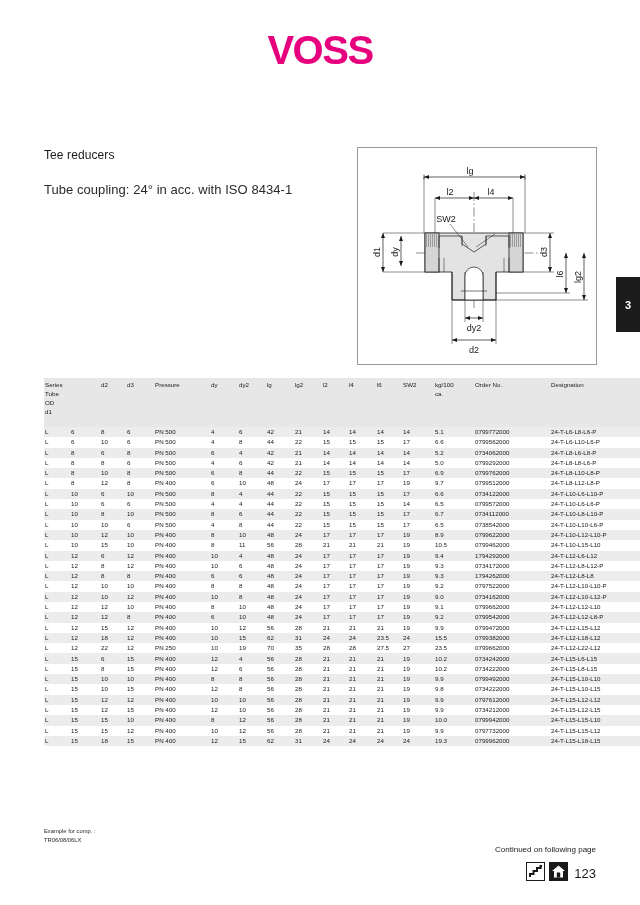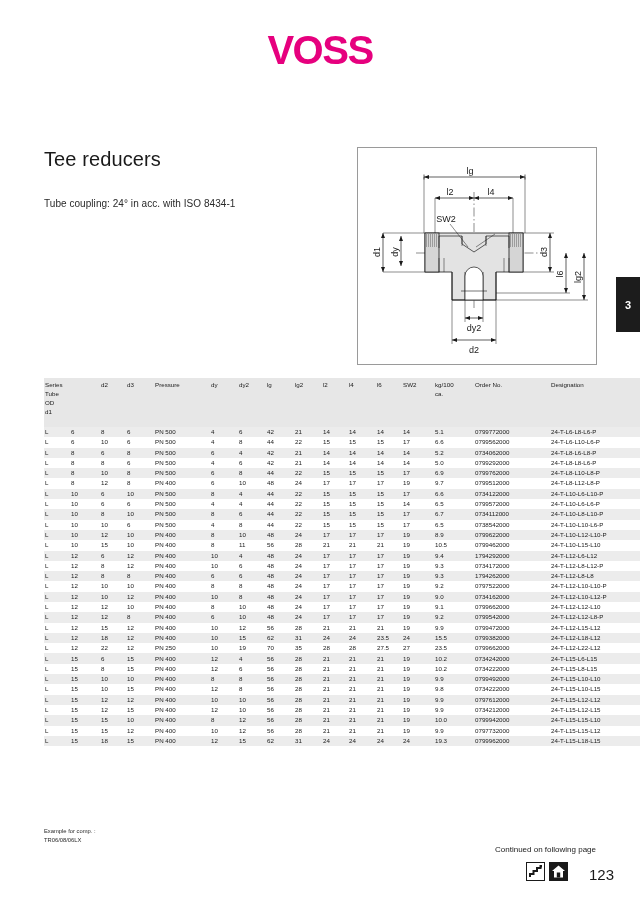--- a/index.html
+++ b/index.html
@@ -19,22 +19,22 @@
     display: inline-block;
     font-family: "Liberation Sans", sans-serif;
     font-weight: bold;
     font-size: 40px;
     letter-spacing: -1.5px;
     color: #E6007E;
     line-height: 1;
   }
 
   
-  .heading { position: absolute; left: 44px; top: 148px; font-size: 20px; font-weight: normal; color: #1a1a1a; letter-spacing: 0.1px; }
-  .subheading { position: absolute; left: 44px; top: 182px; font-size: 10px; color: #2a2a2a; letter-spacing: 0.05px; margin-top: 16px; }
+  .heading { position: absolute; left: 44px; top: 148px; font-size: 12px; font-weight: normal; color: #1a1a1a; letter-spacing: 0.1px; }
+  .subheading { position: absolute; left: 44px; top: 182px; font-size: 13px; color: #2a2a2a; letter-spacing: 0.05px; }
 
   
   .drawing-panel {
     position: absolute; left: 357px; top: 147px;
     width: 240px; height: 218px;
     border: 1px solid #9a9a9a; background: #ffffff;
   }
   .drawing-panel svg { display: block; }
 
   
@@ -87,21 +87,21 @@
   .c-sw2    { width: 32px; }
   .c-kg     { width: 40px; }
   .c-order  { width: 76px; }
   .c-desig  { width: 90px; }
 
   
   .footer-left { position: absolute; left: 44px; top: 827px; font-size: 5.8px; line-height: 1.55; color: #2a2a2a; }
   .footer-right { position: absolute; right: 44px; top: 845px; font-size: 8px; color: #1a1a1a; }
   .footer-icons { position: absolute; right: 72px; top: 862px; display: flex; gap: 4px; align-items: flex-end; }
   .icon-box { width: 19px; height: 19px; }
-  .page-num { position: absolute; right: 26px; top: 866px; font-size: 15px; color: #1a1a1a; }
+  .page-num { position: absolute; right: 44px; top: 866px; font-size: 13px; color: #1a1a1a; }
 </style>
 </head>
 <body>
 
 <div id="page">
 
   <div class="logo-wrap">
     <span class="logo">VOSS</span>
   </div>
 

